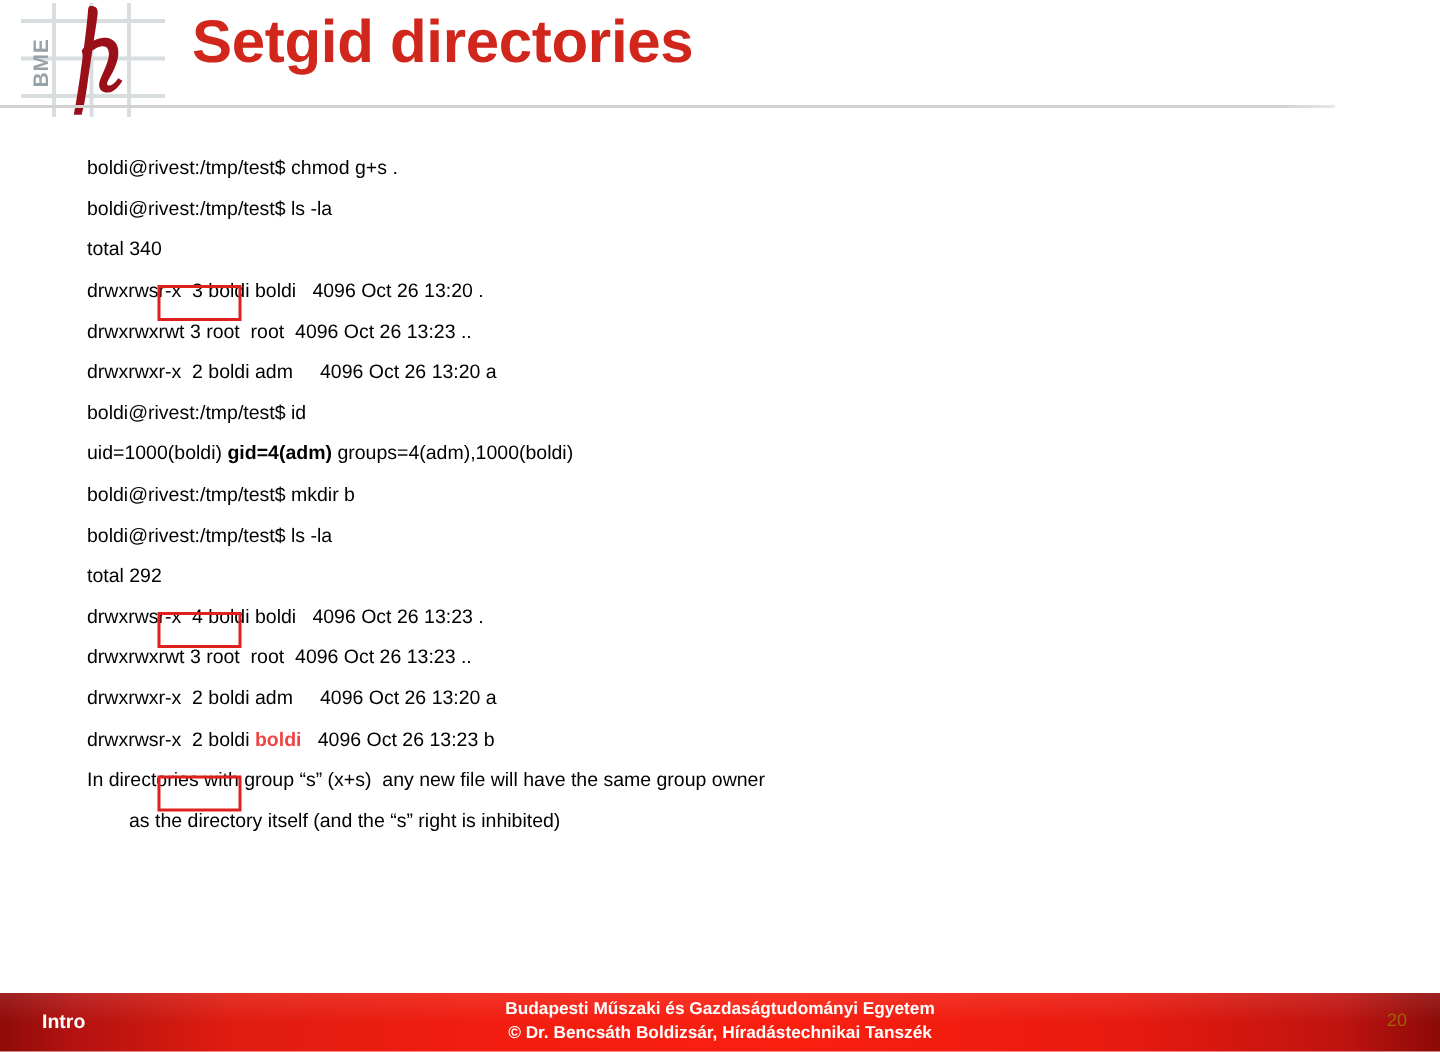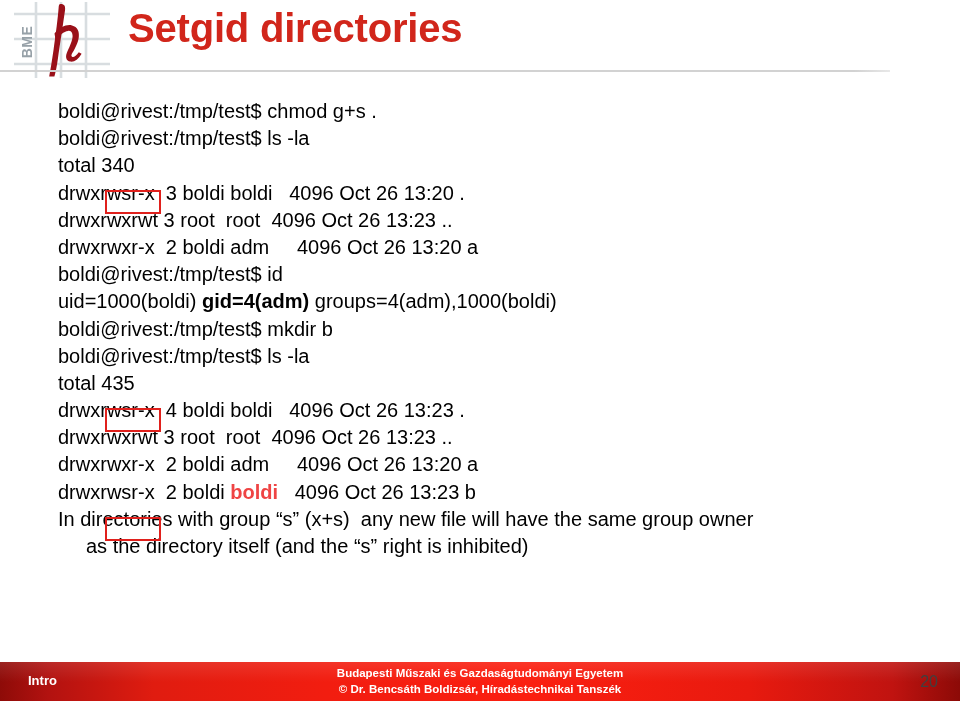--- a/index.html
+++ b/index.html
@@ -51,21 +51,21 @@
 
   
   #slide-body {
     position: absolute;
     left: 0;
     top: 98px;
     width: 960px;
   }
   .line {
     position: relative;
-    font-size: 20px;
+    font-size: 13px;
     line-height: 27.2px;
     height: 27.2px;
     white-space: pre;
     padding-left: 58px;
     color: #000000;
   }
   .line.indent {
     padding-left: 86px;
   }
   .bold { font-weight: bold; }
@@ -127,22 +127,22 @@
     font-size: 11.5px;
     font-weight: bold;
     color: #ffffff;
     line-height: 15.5px;
     z-index: 2;
   }
   #footer-page {
     position: absolute;
     right: 22px;
     top: 11px;
-    font-size: 16px;
-    color: #404040;
+    font-size: 12px;
+    color: #a16207;
     z-index: 2;
   }
 </style>
 </head>
 <body>
 
 <div id="slide-header">
 
   <div id="bme-logo">
     <svg width="96" height="76" viewBox="0 0 96 76" xmlns="http://www.w3.org/2000/svg">
@@ -176,21 +176,21 @@
   <div class="line">total 340</div>
   <div class="line">drwxrwsr-x  3 boldi boldi   4096 Oct 26 13:20 .</div>
   <div class="line">drwxrwxrwt 3 root  root  4096 Oct 26 13:23 ..</div>
   <div class="line">drwxrwxr-x  2 boldi adm     4096 Oct 26 13:20 a</div>
   <div class="line">boldi@rivest:/tmp/test$ id</div>
 
   <div class="line"><span>uid=1000(boldi) </span><span class="bold">gid=4(adm)</span><span> groups=4(adm),1000(boldi)</span></div>
 
   <div class="line">boldi@rivest:/tmp/test$ mkdir b</div>
   <div class="line">boldi@rivest:/tmp/test$ ls -la</div>
-  <div class="line">total 435</div>
+  <div class="line">total 292</div>
   <div class="line">drwxrwsr-x  4 boldi boldi   4096 Oct 26 13:23 .</div>
   <div class="line">drwxrwxrwt 3 root  root  4096 Oct 26 13:23 ..</div>
   <div class="line">drwxrwxr-x  2 boldi adm     4096 Oct 26 13:20 a</div>
 
   <div class="line"><span>drwxrwsr-x  2 boldi </span><span class="pink">boldi</span><span>   4096 Oct 26 13:23 b</span></div>
 
   <div class="line">In directories with group “s” (x+s)  any new file will have the same group owner</div>
   <div class="line indent">as the directory itself (and the “s” right is inhibited)</div>
 </div>
 

